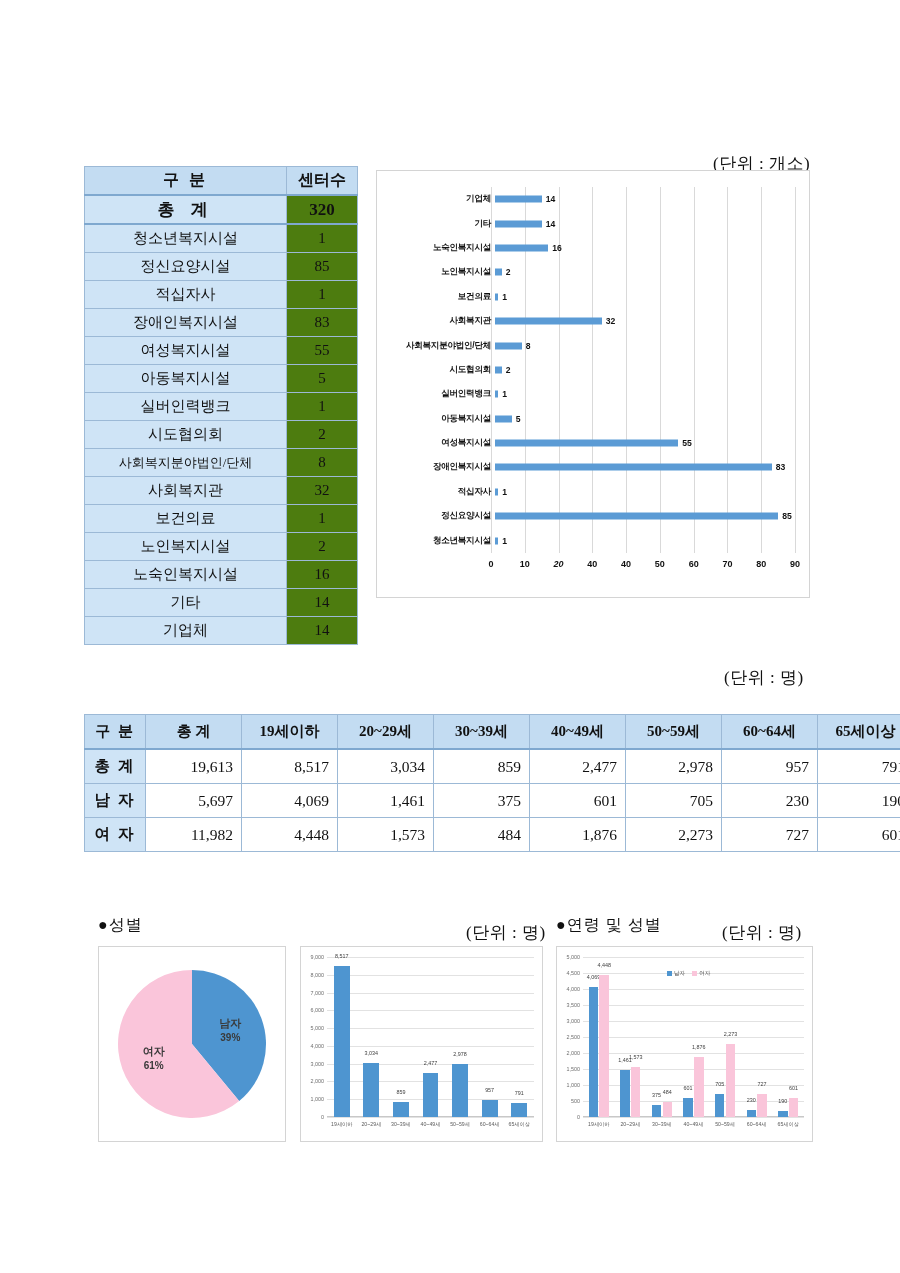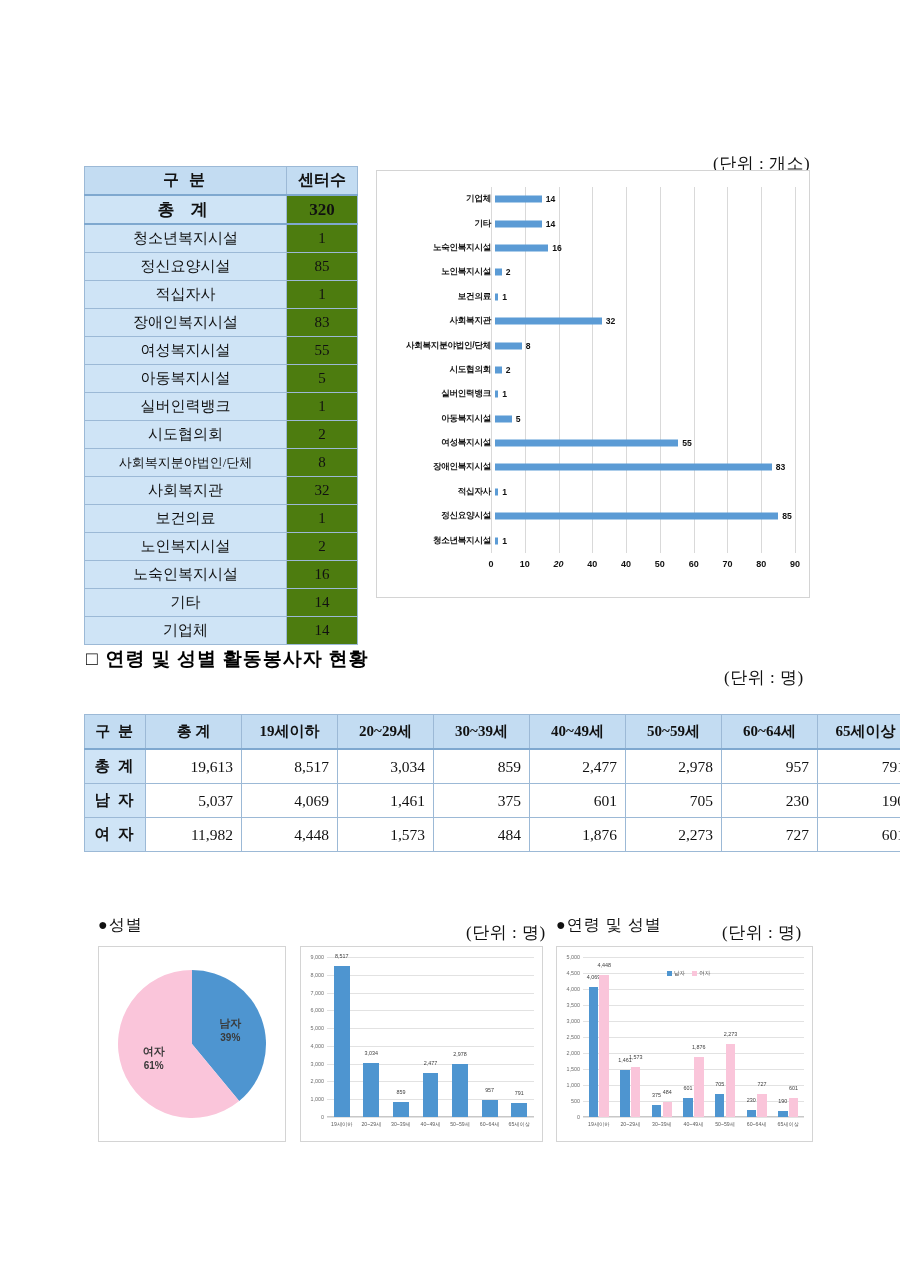--- a/index.html
+++ b/index.html
@@ -408,23 +408,20 @@
           <div class="hb-tick" style="left: 44.4444%;">40</div>
           <div class="hb-tick" style="left: 55.5556%;">50</div>
           <div class="hb-tick" style="left: 66.6667%;">60</div>
           <div class="hb-tick" style="left: 77.7778%;">70</div>
           <div class="hb-tick" style="left: 88.8889%;">80</div>
           <div class="hb-tick" style="left: 100%;">90</div>
         </div>
     </div>
   </div>
 
-  <div class="sec-head" style="left:86px;top:646px;">
-    <span class="mark">□</span><span>연령 및 성별 활동봉사자 현황</span>
-  </div>
   <div class="unit" style="left:724px;top:666px;">(단위 : 명)</div>
 
   <table class="t2">
     <colgroup>
         <col class="k">
         <col class="d">
         <col class="d">
         <col class="d">
         <col class="d">
         <col class="d">
@@ -452,21 +449,21 @@
           <td>8,517</td>
           <td>3,034</td>
           <td>859</td>
           <td>2,477</td>
           <td>2,978</td>
           <td>957</td>
           <td>791</td>
         </tr>
         <tr>
           <th>남 자</th>
-          <td>5,037</td>
+          <td>5,697</td>
           <td>4,069</td>
           <td>1,461</td>
           <td>375</td>
           <td>601</td>
           <td>705</td>
           <td>230</td>
           <td>190</td>
         </tr>
         <tr>
           <th>여 자</th>

